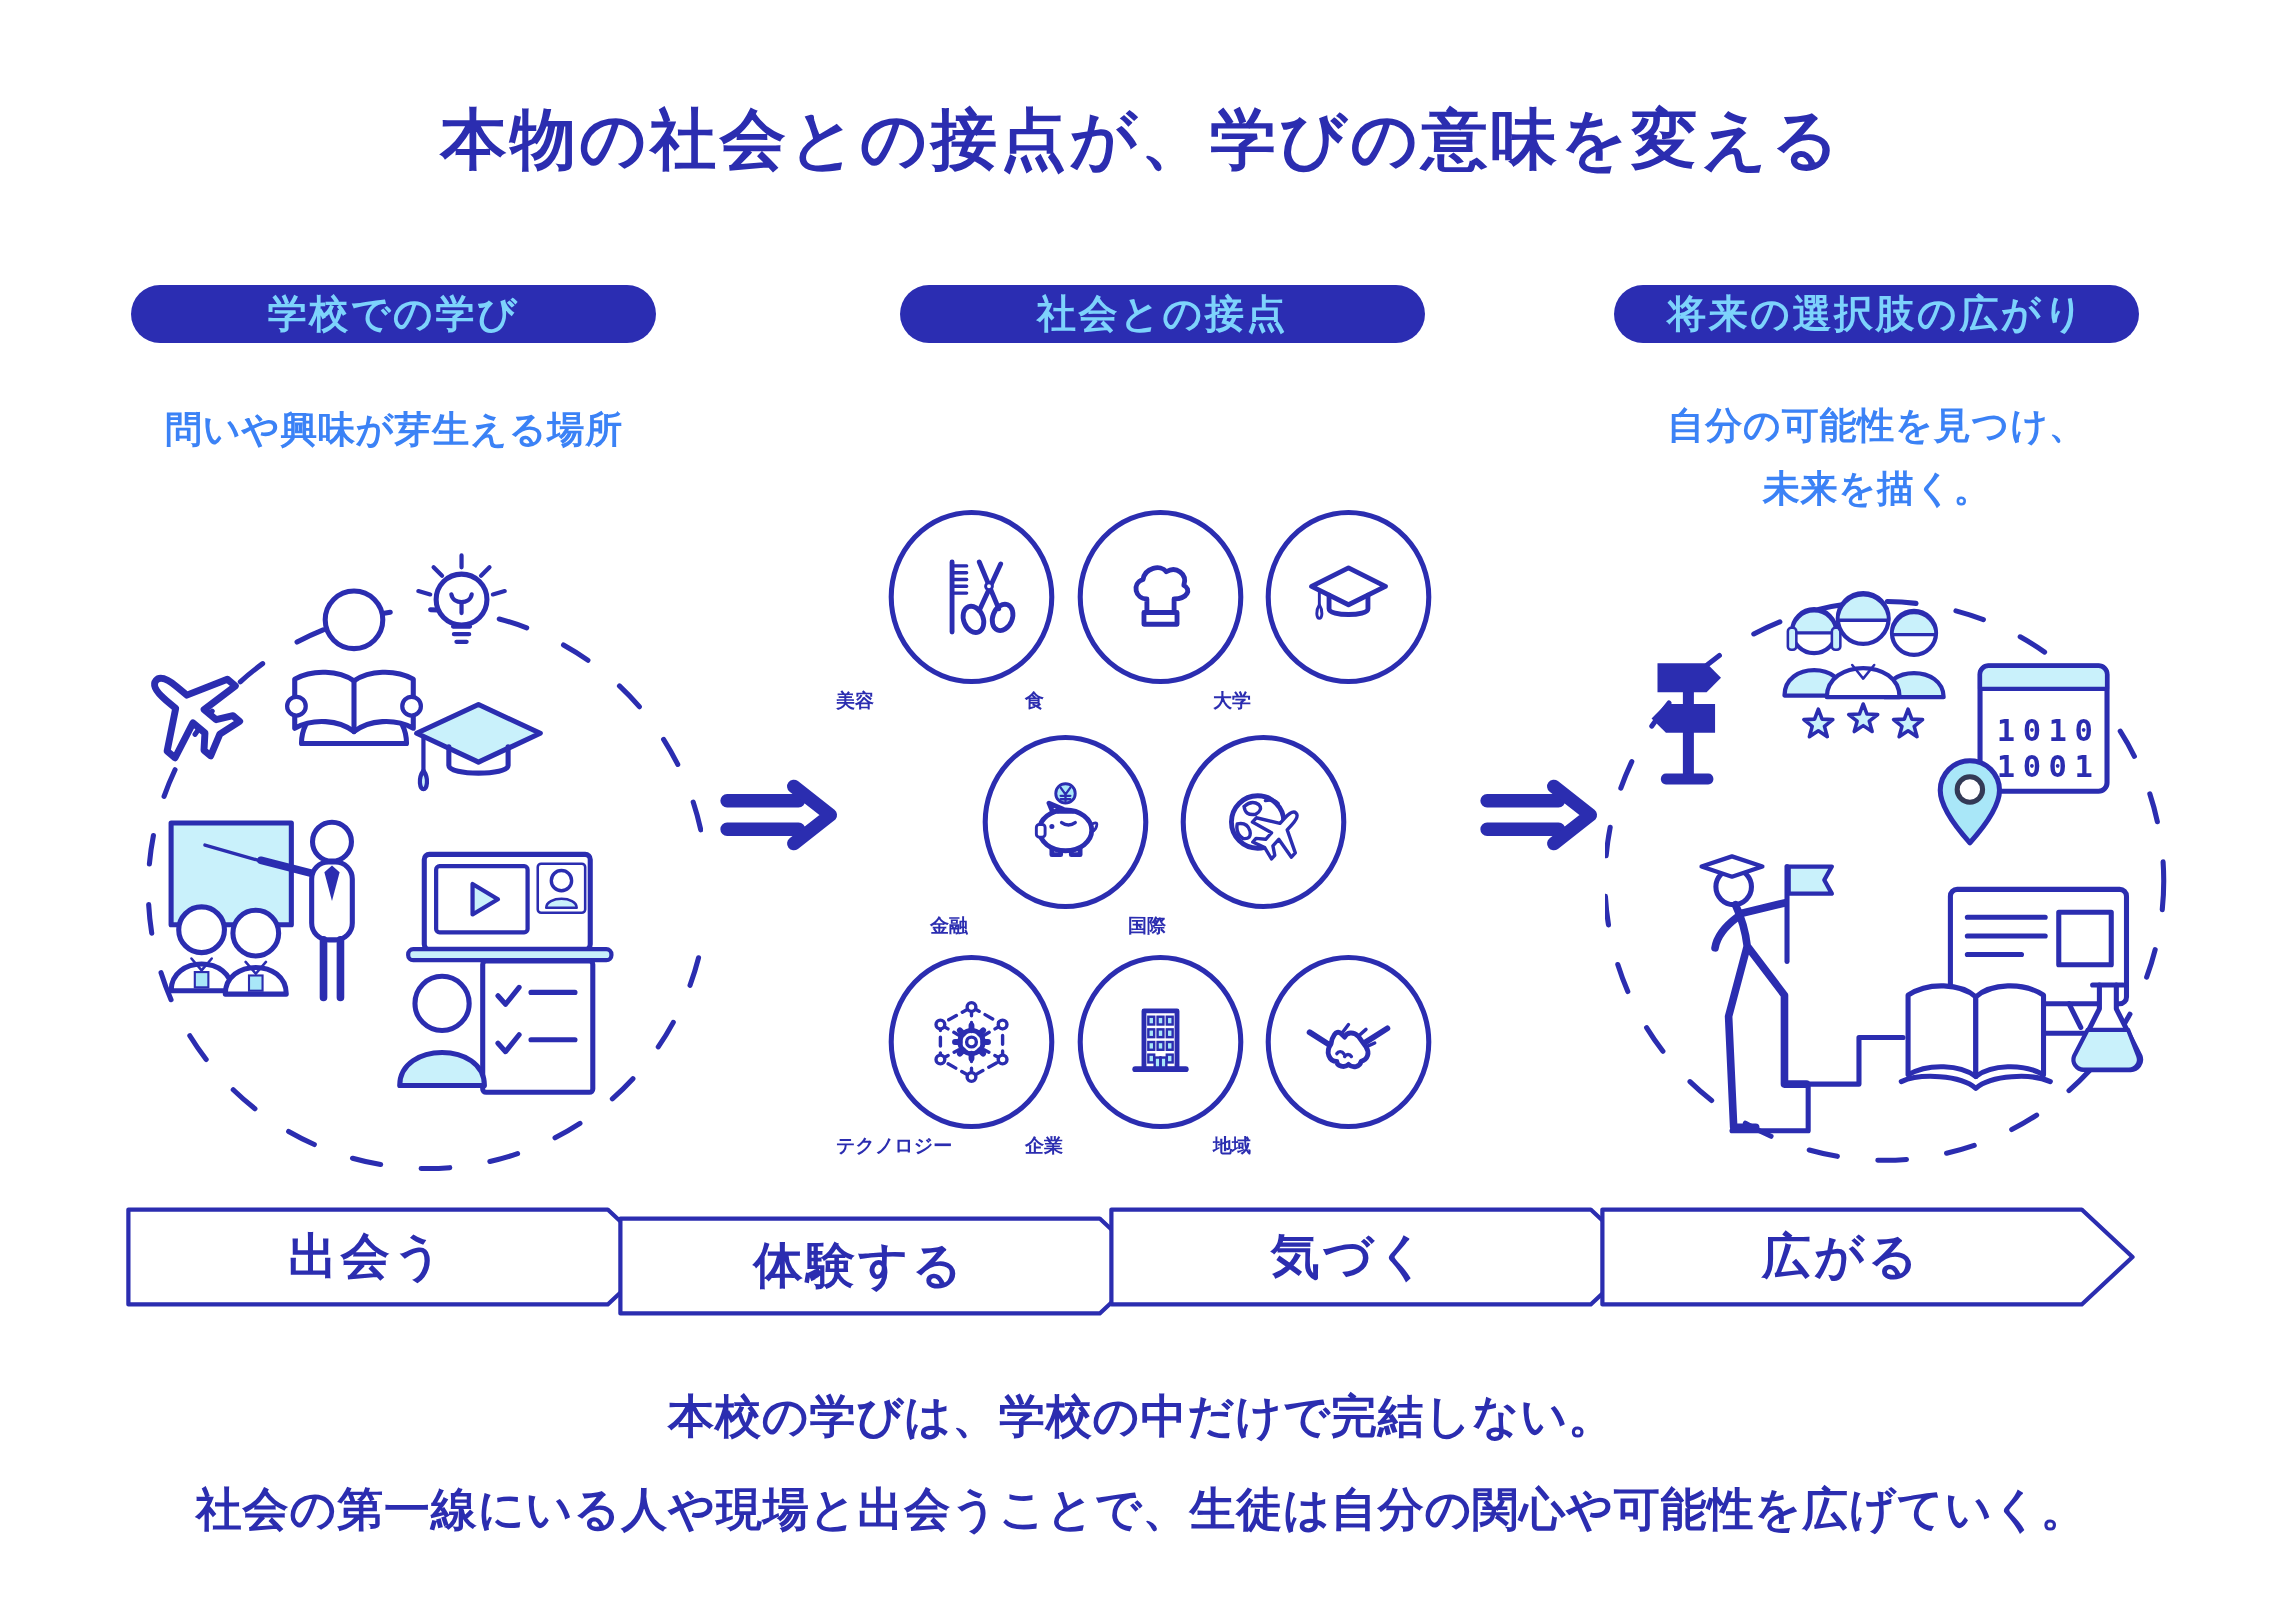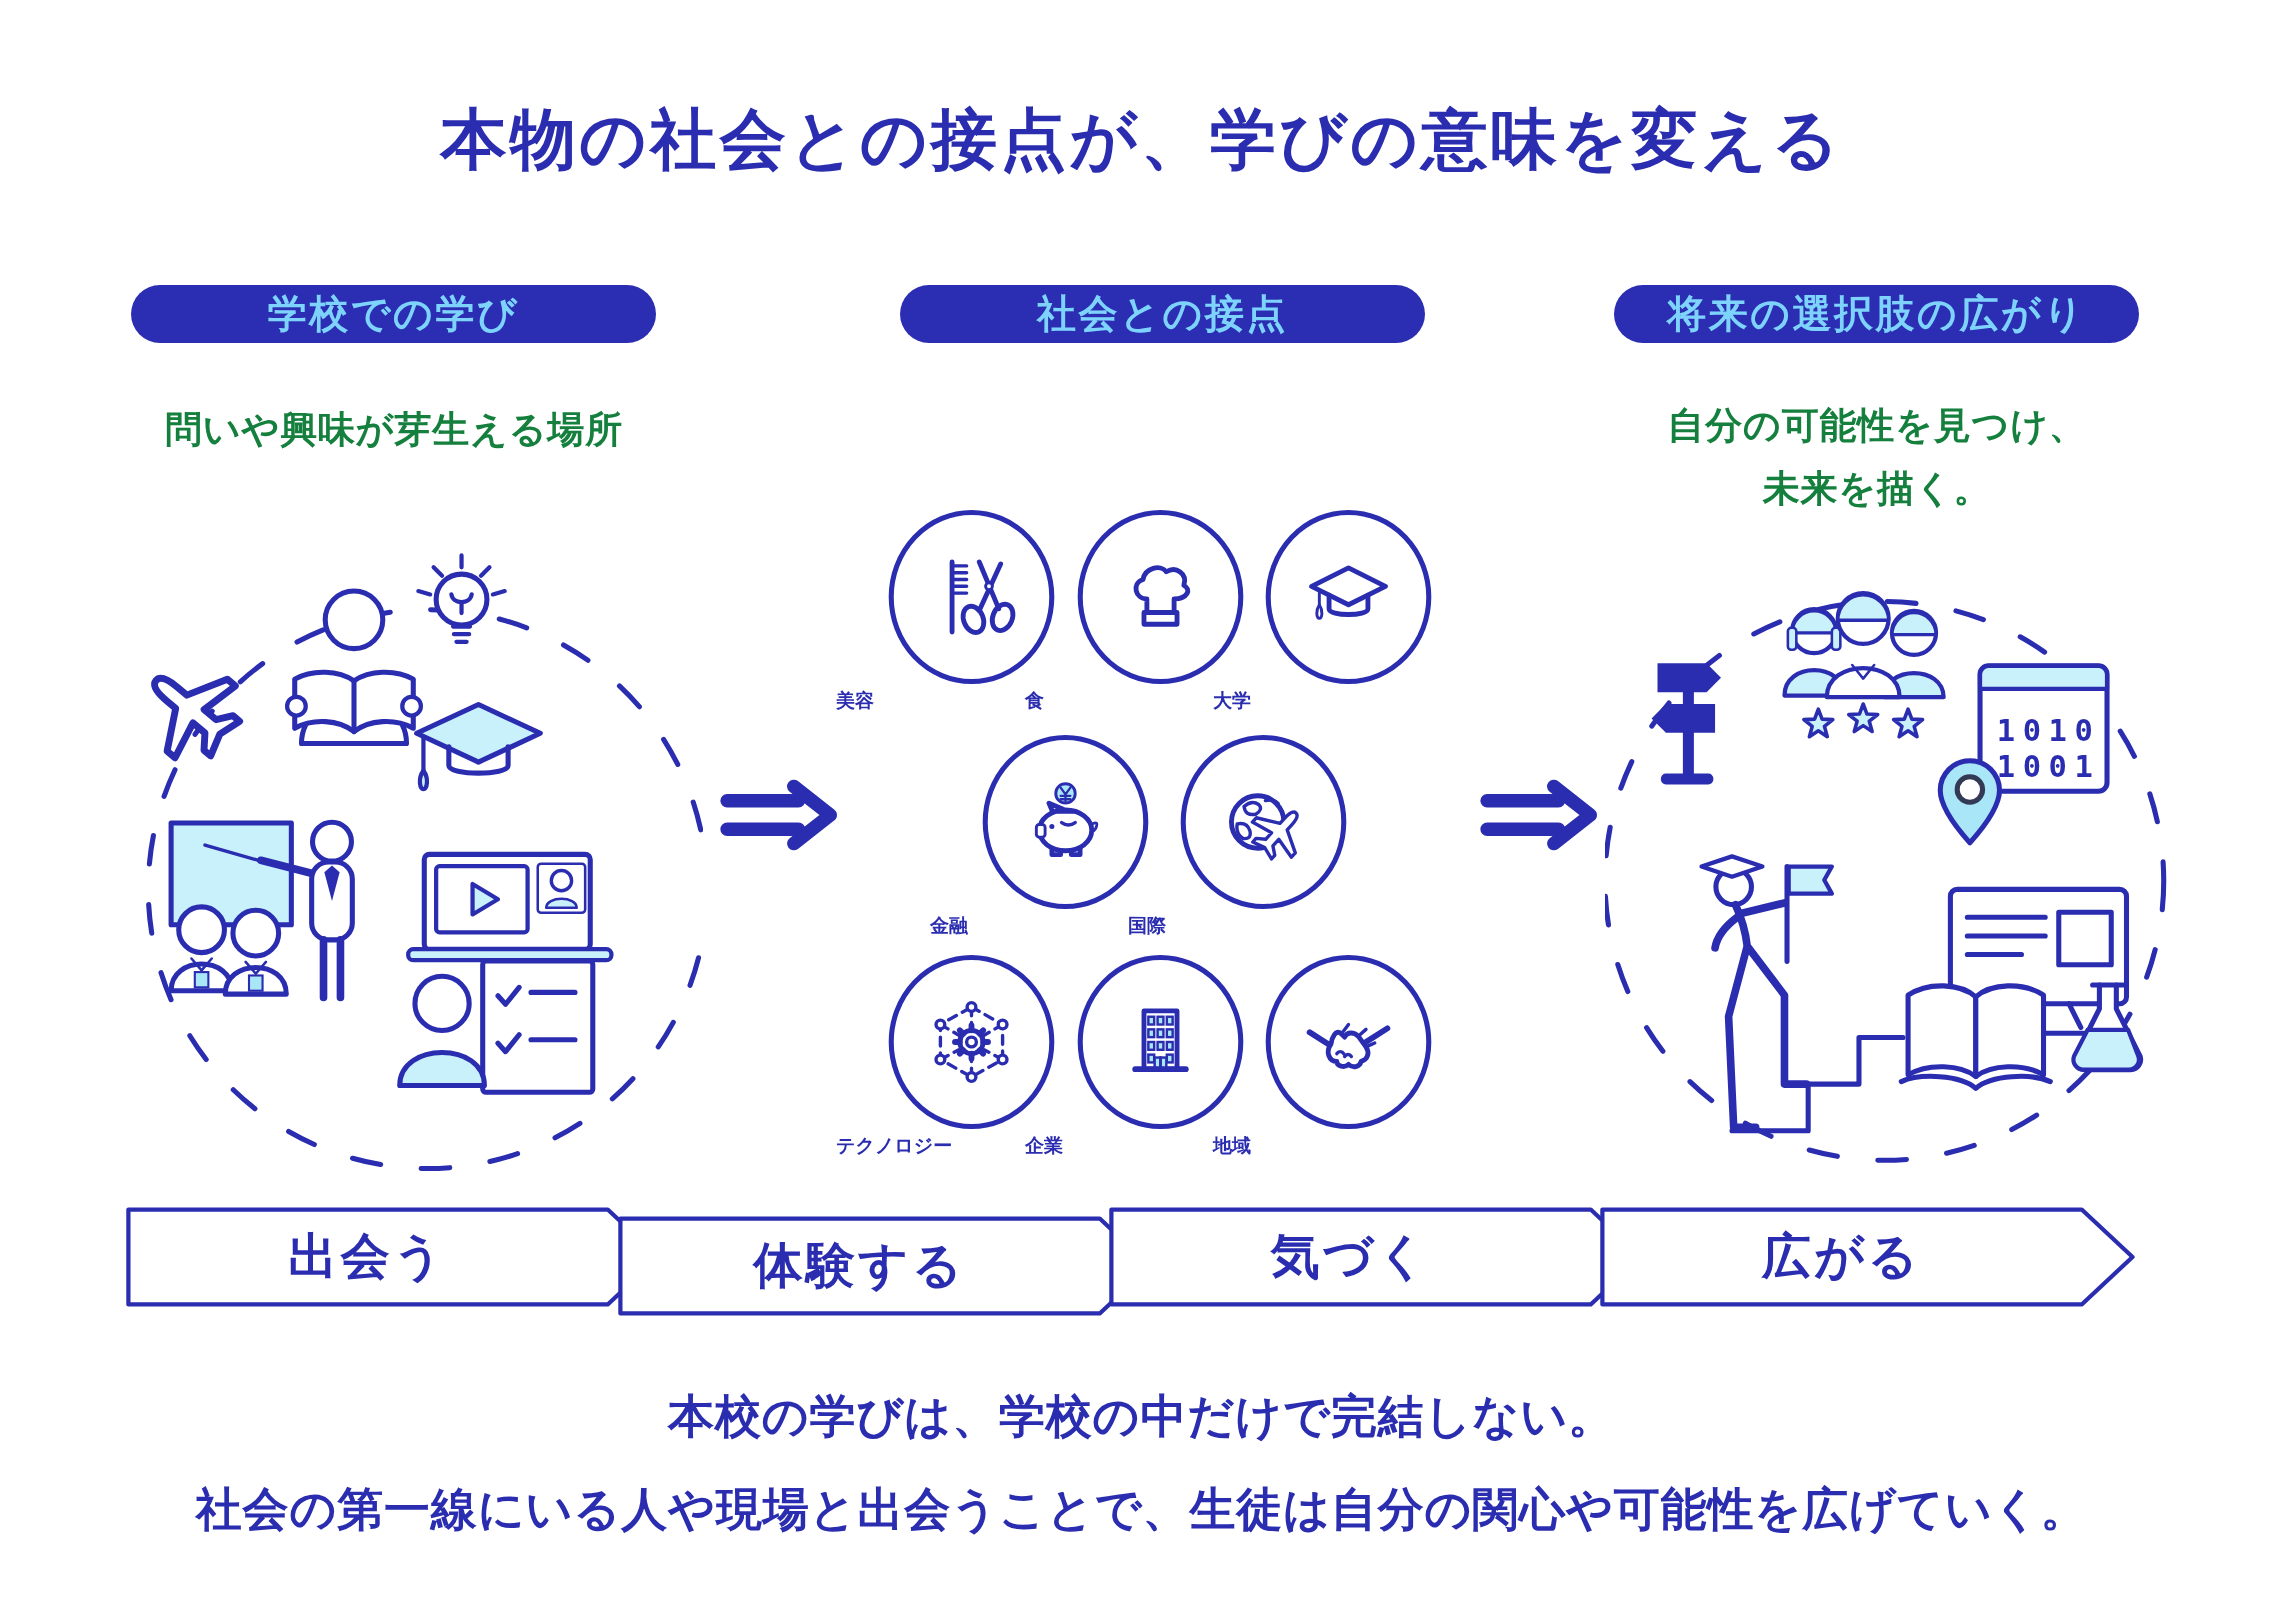--- a/index.html
+++ b/index.html
@@ -11,21 +11,21 @@
   .title{
     top:95px;left:0;width:100%;text-align:center;
     font-size:66px;font-weight:800;letter-spacing:3.4px;color:#2b2db0;
   }
   .pill{
     top:285px;height:58px;width:525px;border-radius:39px;background:#2b2db2;
     display:flex;align-items:center;justify-content:center;
     color:#7dd3fc;font-size:39px;font-weight:800;letter-spacing:2.5px;
   }
   .subtitle{
-    width:644px;text-align:center;font-size:37px;font-weight:800;color:#15803d;letter-spacing:0.8px;
+    width:644px;text-align:center;font-size:37px;font-weight:800;color:#3b82f6;letter-spacing:0.8px;
   }
   .tp-label{
     width:271px;text-align:left;font-size:19px;font-weight:800;color:#2b2db0;
   }
   .banner-text{
     position:absolute;left:0;top:0;width:485px;height:102px;
     display:flex;align-items:center;justify-content:center;
     font-size:49px;font-weight:800;color:#2b2db0;letter-spacing:3.4px;
   }
   .footer-line{

